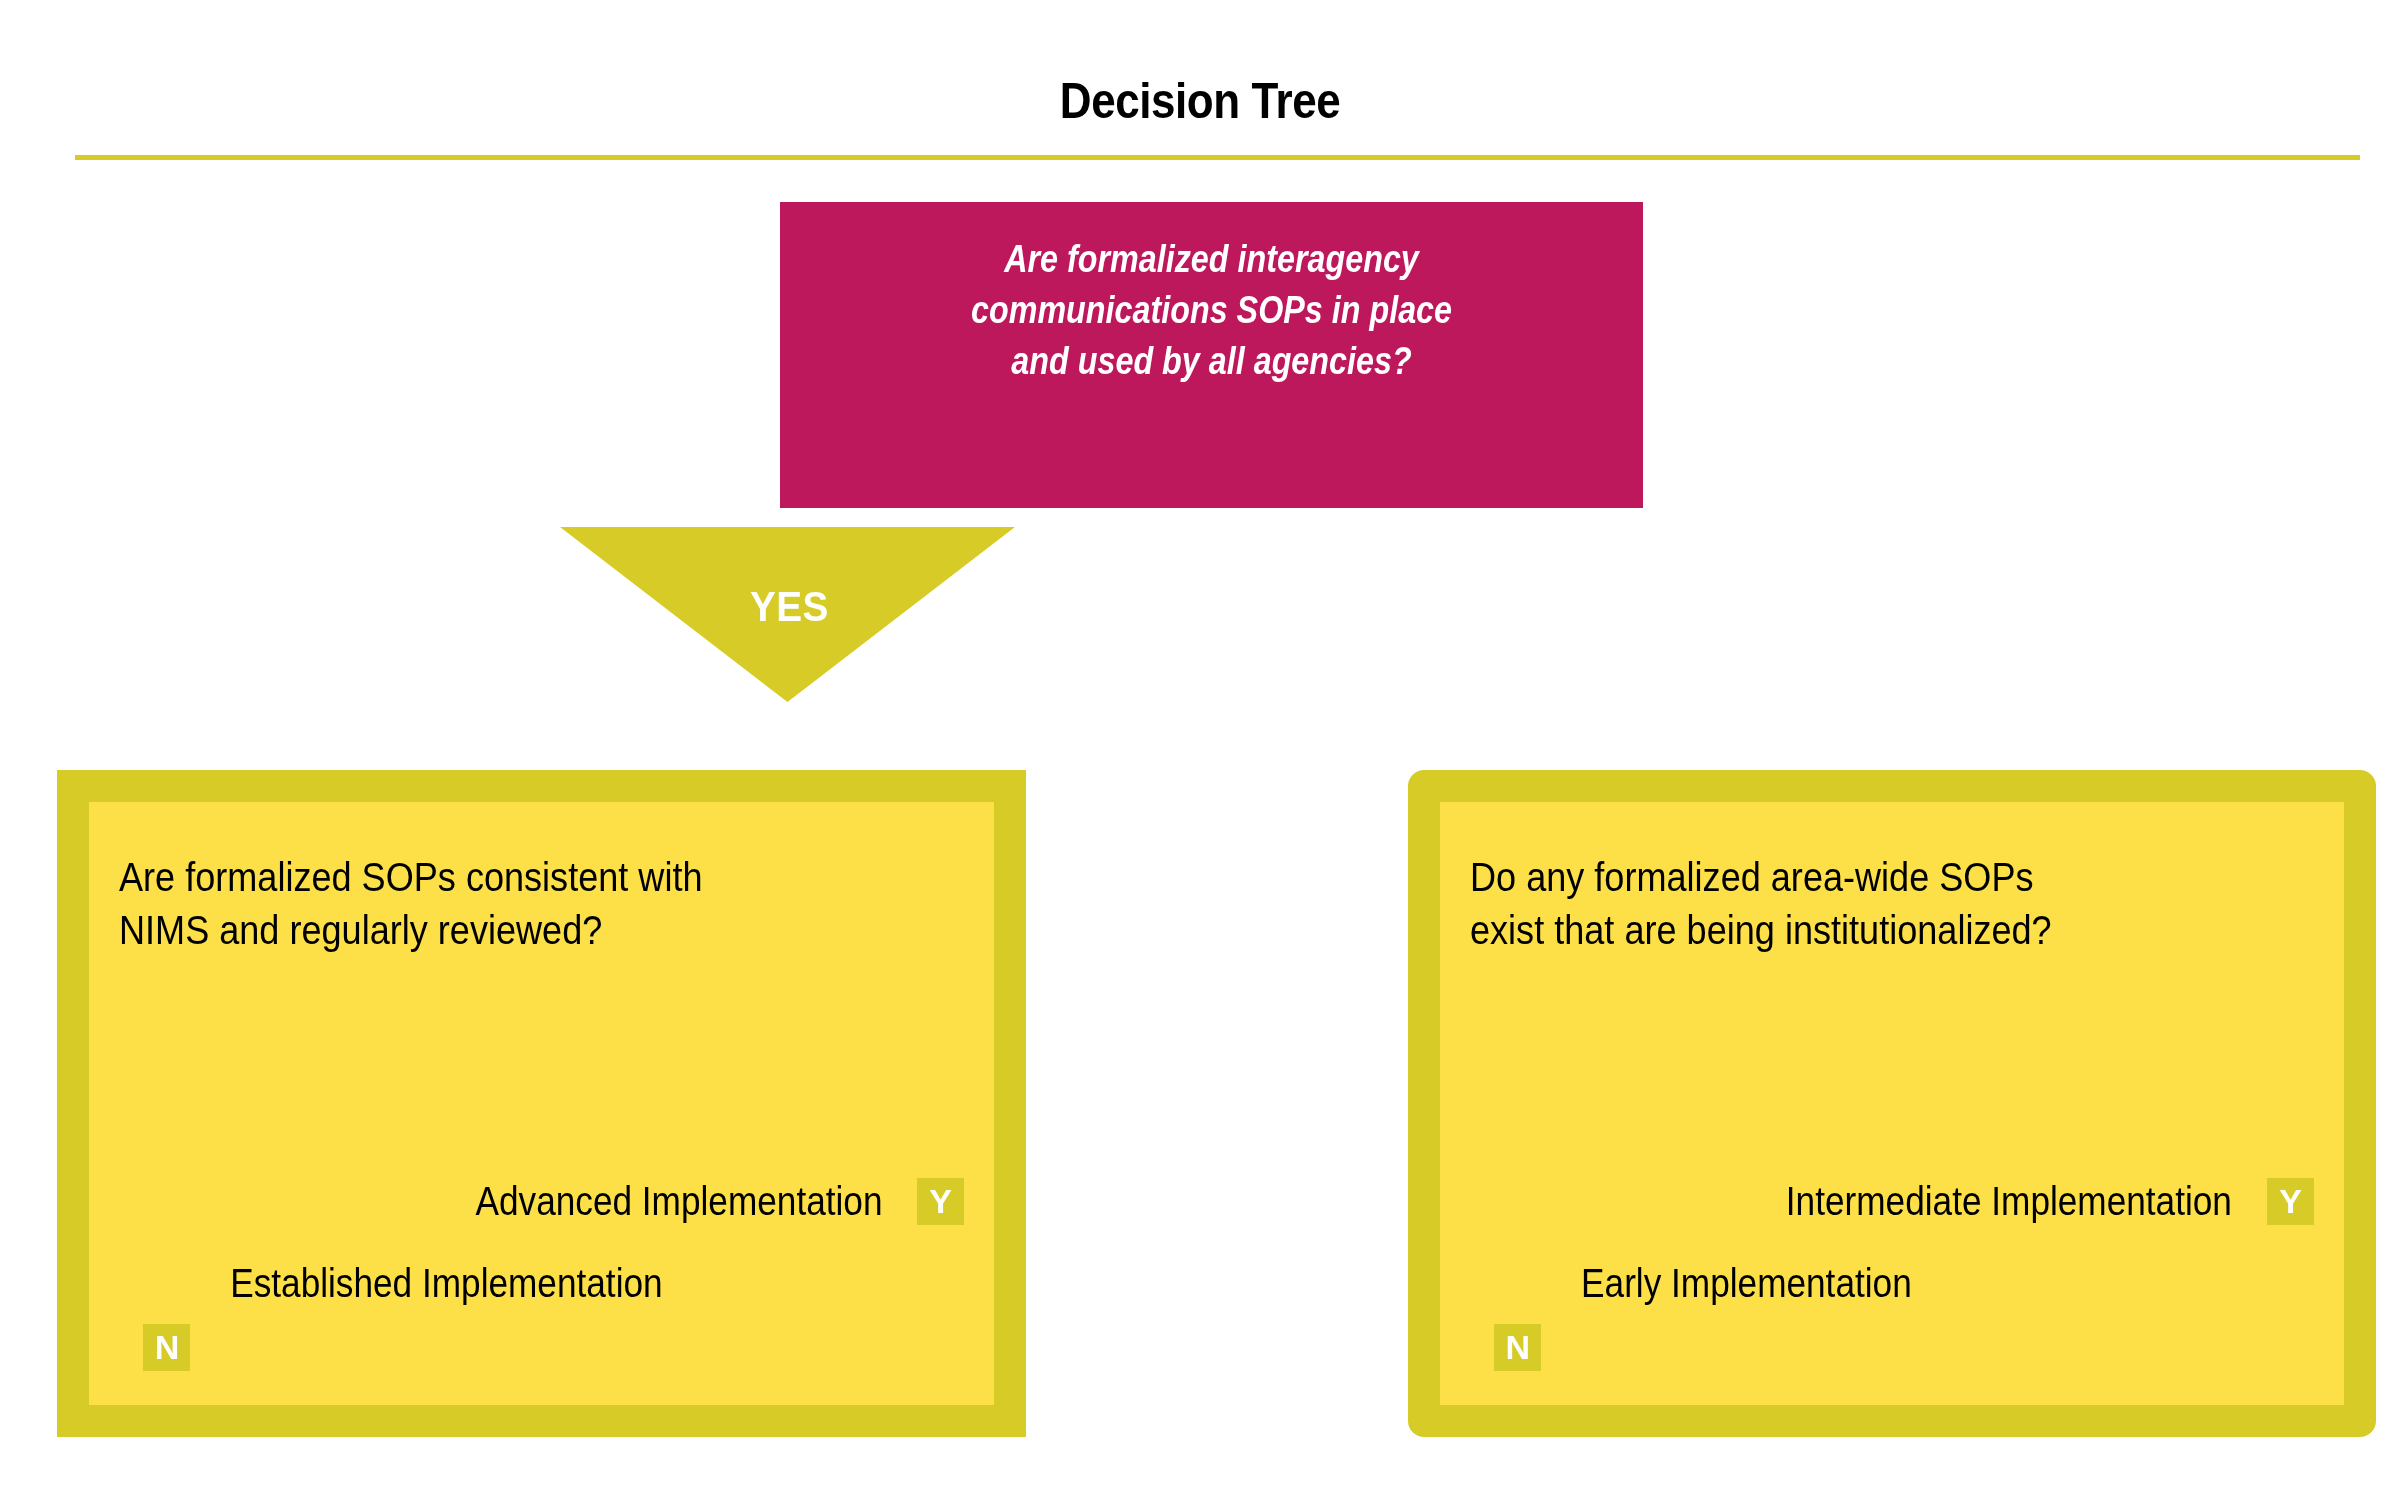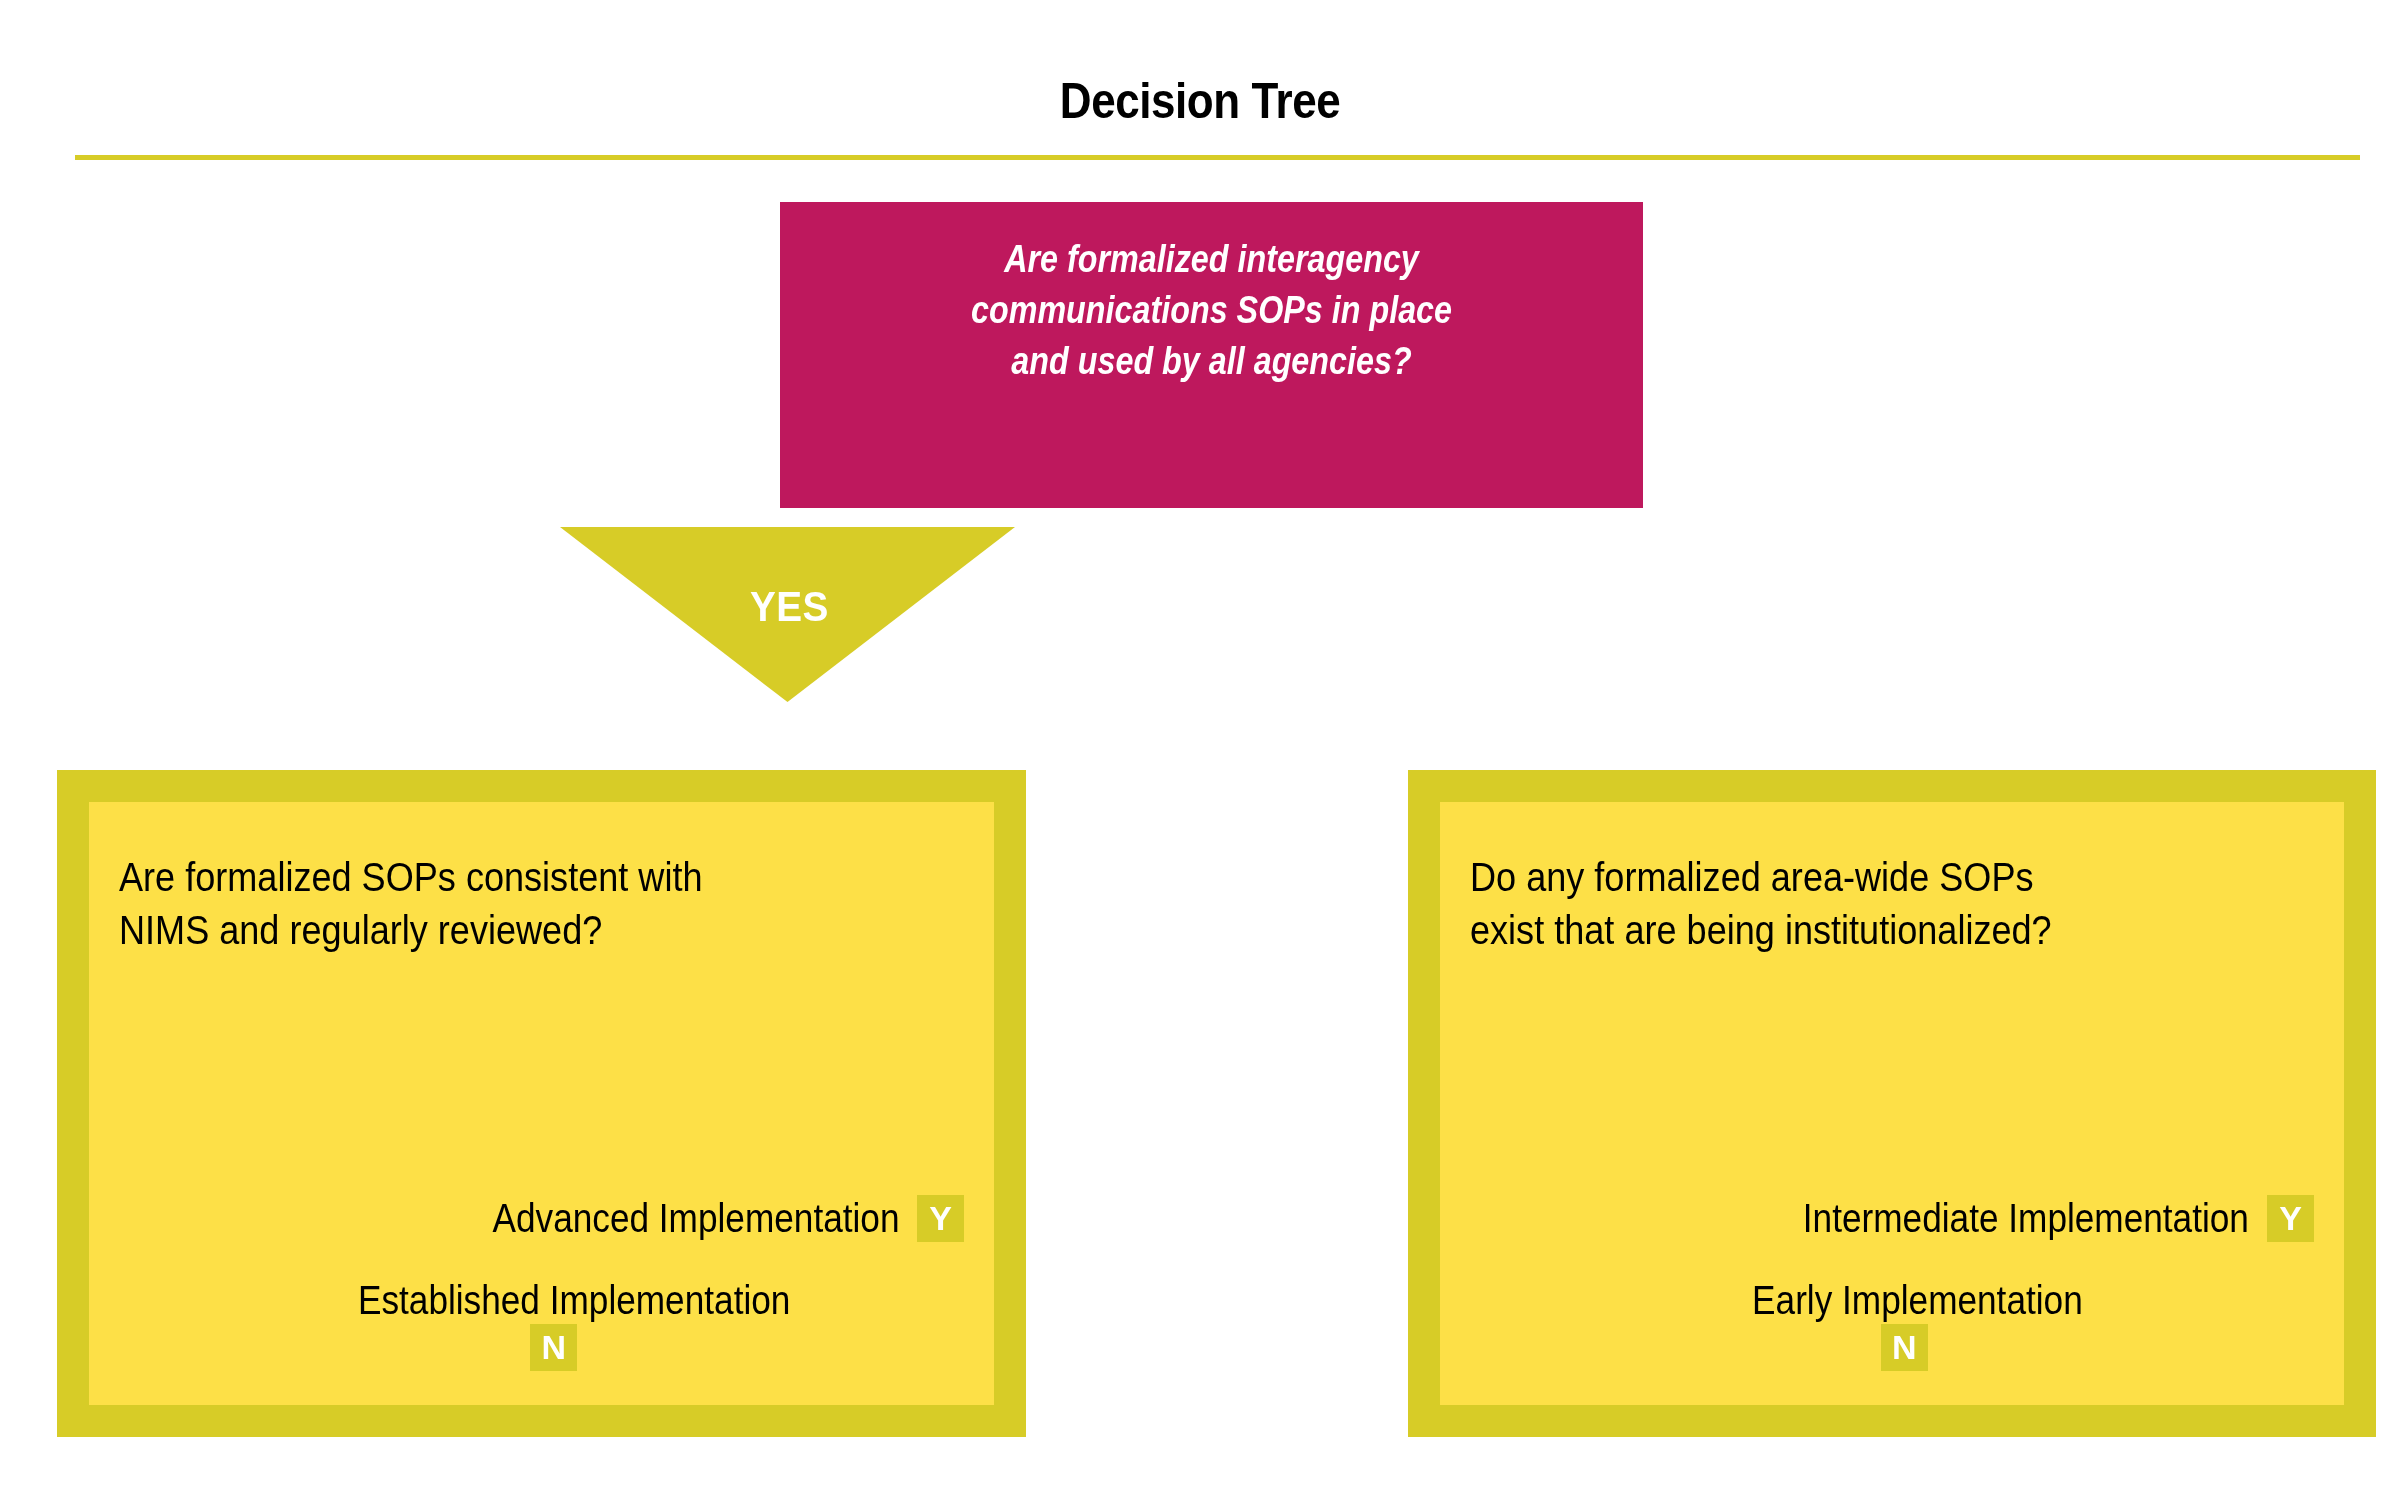--- a/index.html
+++ b/index.html
@@ -100,21 +100,21 @@
   }
   .result-inner {
     position: relative;
     width: 100%;
     height: 100%;
     background: #fde047;
     box-sizing: border-box;
     padding: 49px 30px 0 30px;
   }
   .result-left  { left: 57px;   top: 770px; width: 969px; height: 667px; }
-  .result-right { left: 1408px; top: 770px; width: 968px; height: 667px; }
+  .result-right { left: 1408px; top: 770px; width: 968px; height: 667px; border-radius: 16px; }
 
   .result-question {
     color: #000000;
     font-family: "Liberation Sans", sans-serif;
     font-weight: normal;
     font-size: 41px;
     line-height: 53px;
     text-align: left;
     transform: scaleX(0.88);
     transform-origin: left top;
@@ -122,23 +122,23 @@
   }
 
   .outcomes {
     position: absolute;
     right: 30px;
     bottom: 34px;
     width: 92%;
   }
   .outcome-row {
     display: flex;
-    align-items: center;
     justify-content: flex-end;
     margin-bottom: 35px;
+    gap: 17px;
   }
   .outcome-row:last-child { margin-bottom: 0; flex-direction: column; }
   .outcome-label {
     color: #000000;
     font-family: "Liberation Sans", sans-serif;
     font-weight: normal;
     font-size: 40px;
     line-height: 47px;
     white-space: nowrap;
     transform: scaleX(0.88);

